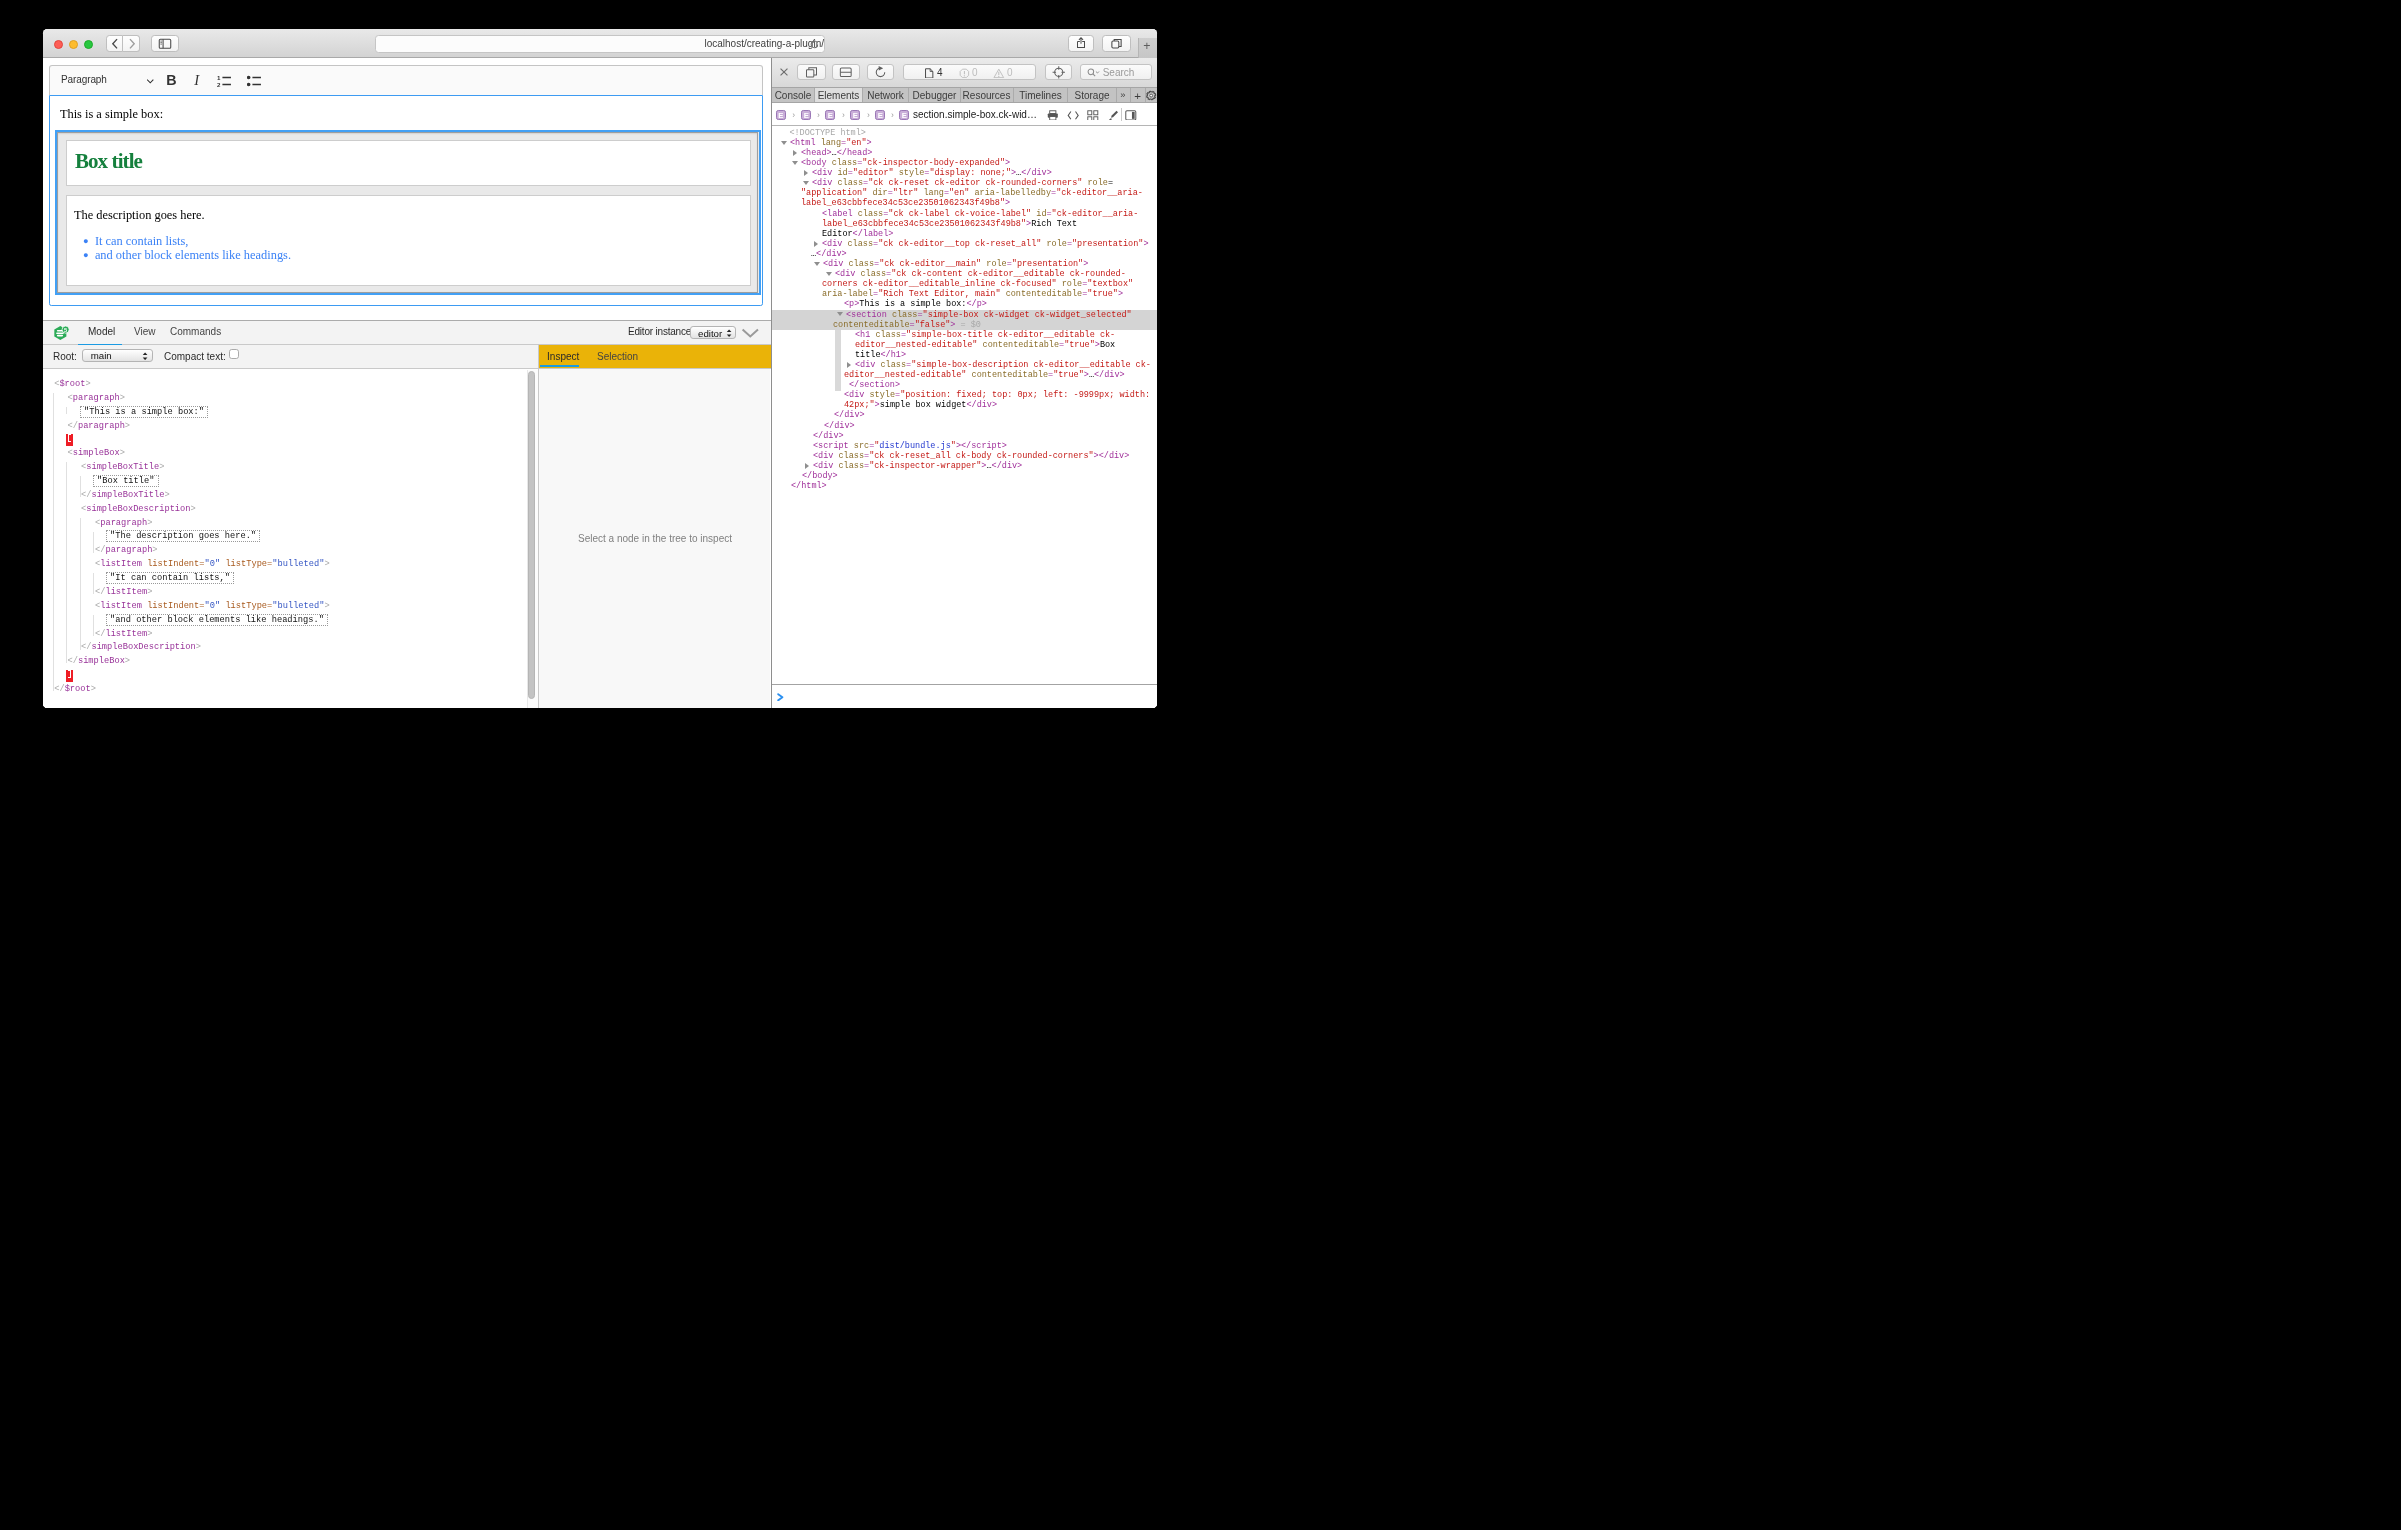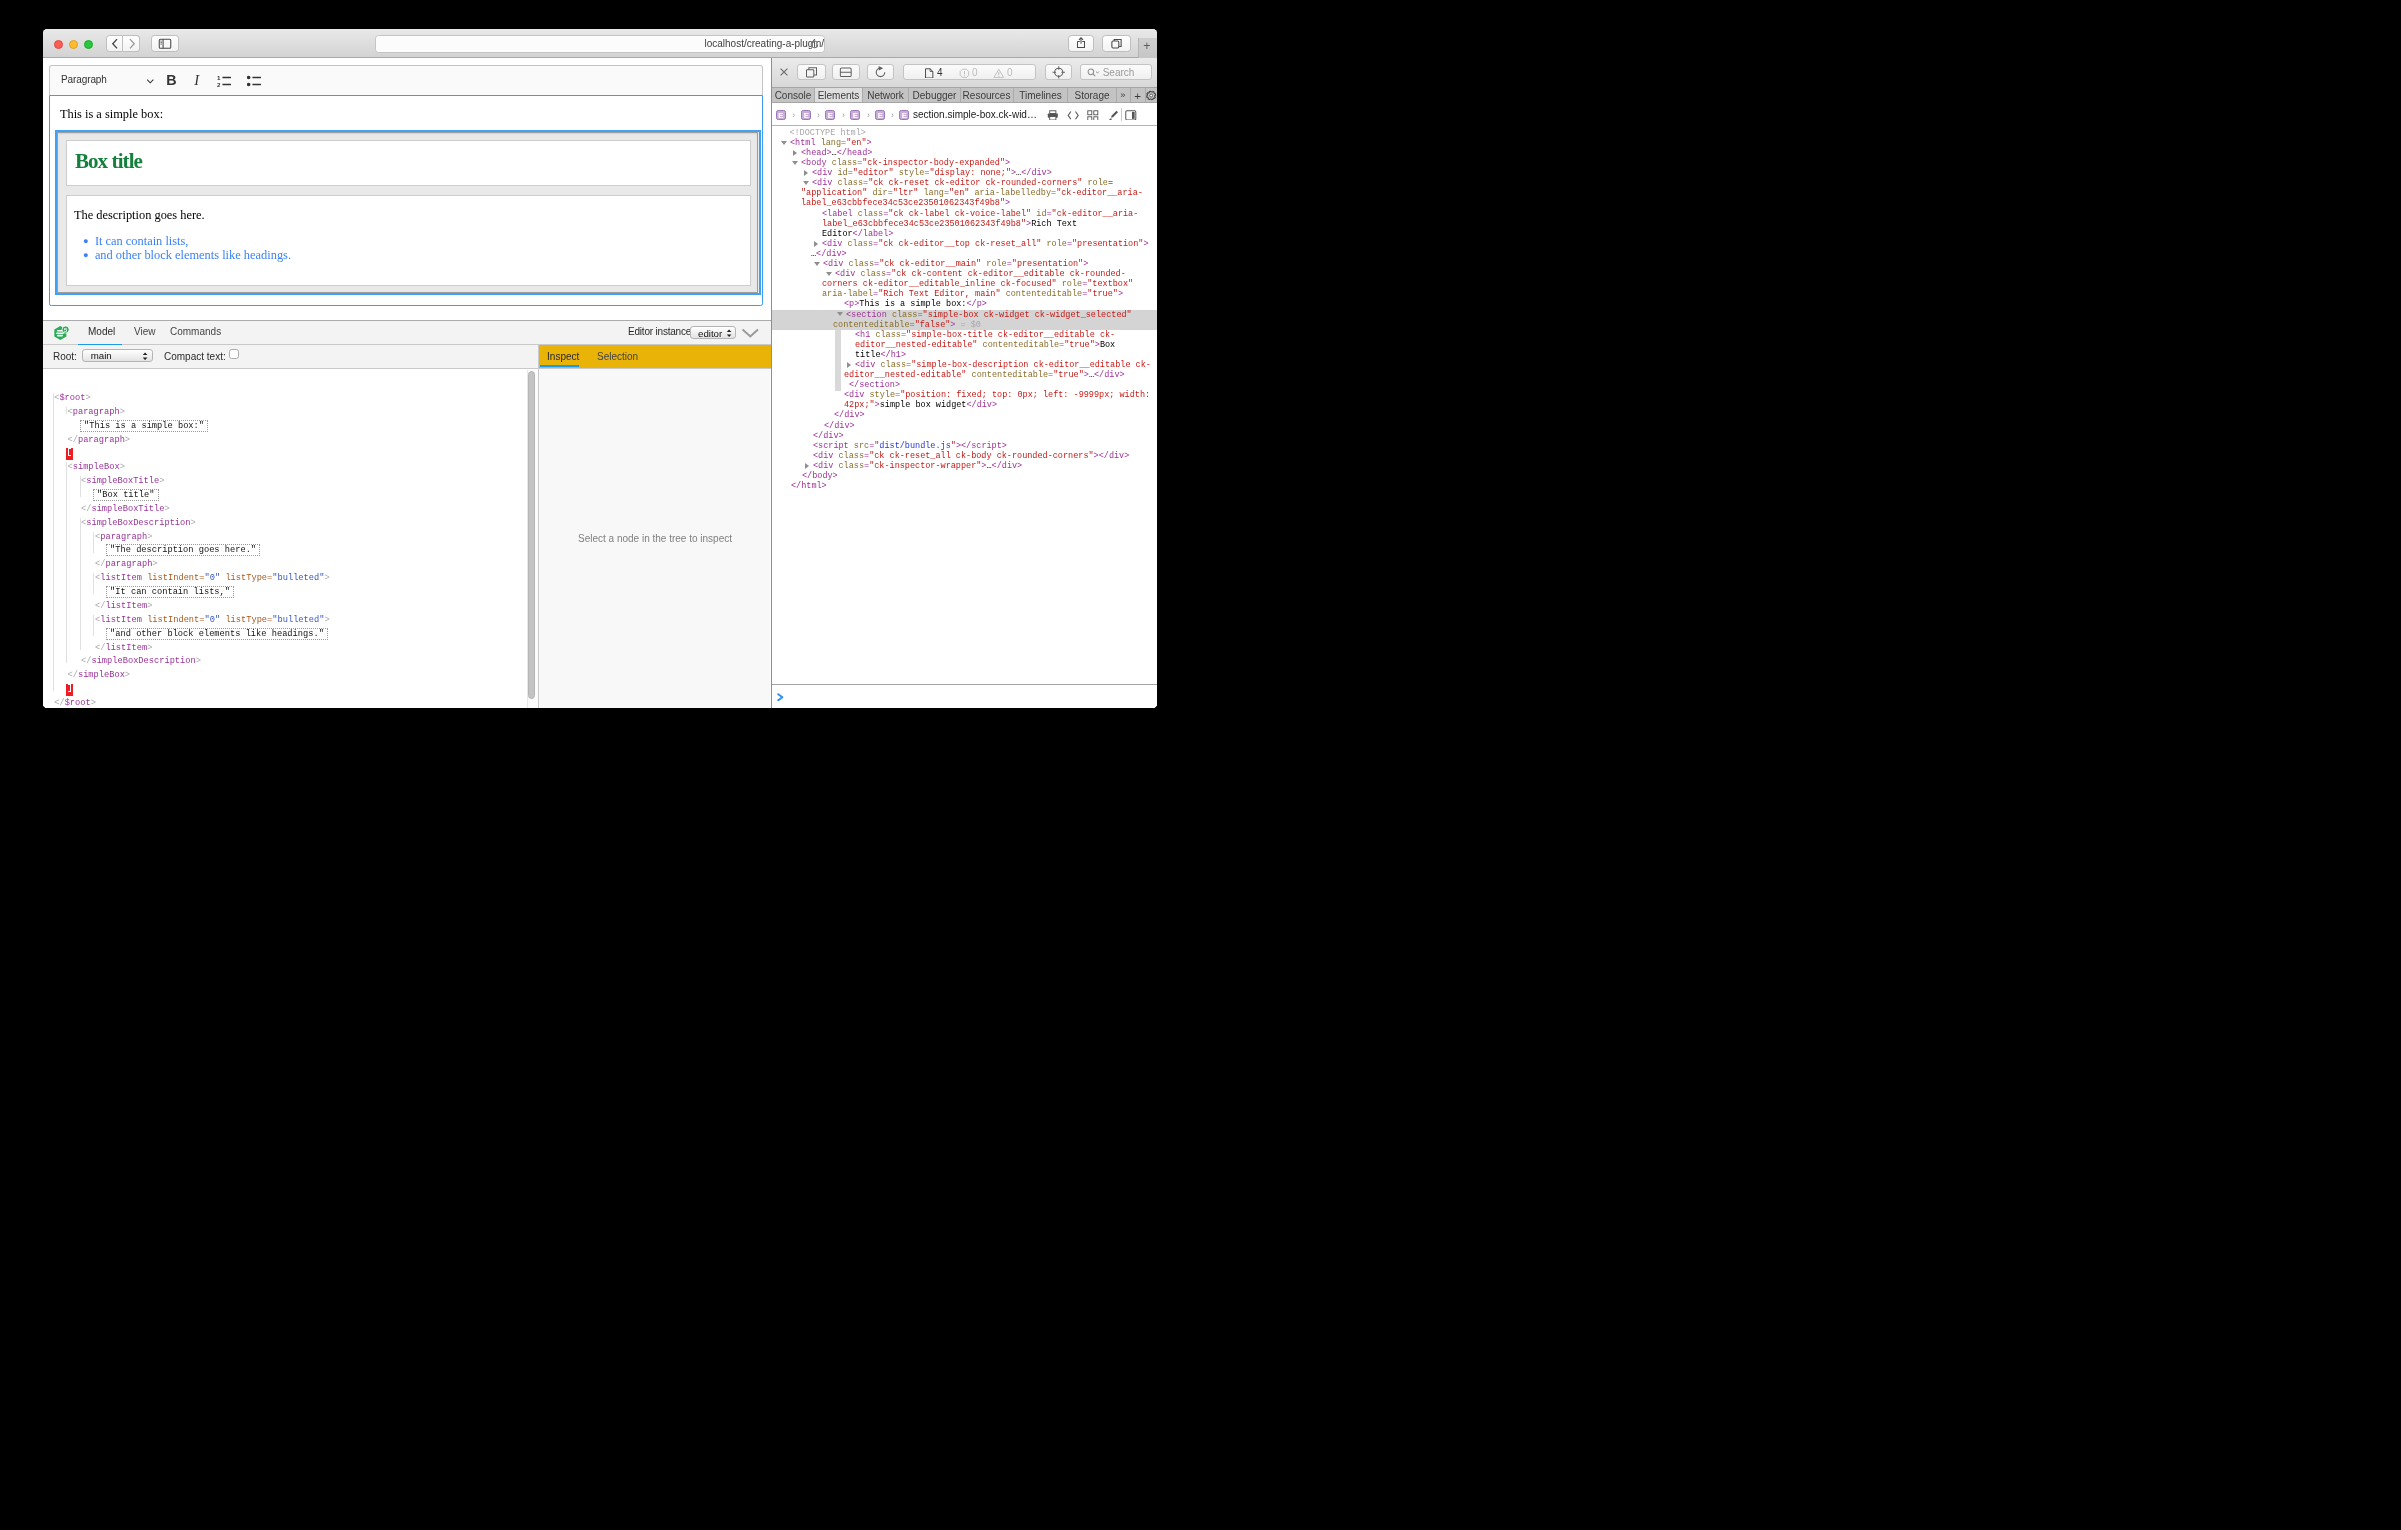--- a/index.html
+++ b/index.html
@@ -25,21 +25,21 @@
 
 #ckinsp { position:absolute; left:0; top:262px; width:728px; height:389px; background:#fff; border-top:0.8px solid #ababab; }
 #ckihead { position:absolute; left:0; top:0; width:728px; height:24px; background:#f3f3f3; border-bottom:0.8px solid #c9c9c9; }
 #ckirow2 { position:absolute; left:0; top:24px; width:495px; height:24.4px; background:#f3f3f3; border-bottom:0.8px solid #c9c9c9; }
 #ckiright { position:absolute; left:495px; top:24px; width:232px; height:365px; background:#f8f8f8; border-left:0.8px solid #c9c9c9; }
 #ckirighthead { position:absolute; left:0; top:0; width:232px; height:24.4px; background:#eab308; border-bottom:0.8px solid #c9c9c9; }
 .t13 { font-size:10px; color:#2a2a2a; }
 .sel { background:linear-gradient(#ffffff,#e3e3e3); border:0.8px solid #b4b4b4; border-radius:3.1px; font-size:9.7px; color:#111; }
 
 #mtree { position:absolute; left:0; top:48px; width:485px; height:340px; background:#fff; overflow:hidden; }
-.mline { position:absolute; white-space:pre; font-family:"Liberation Mono", monospace; font-size:8.7px; line-height:14px; height:14px;margin-top:14px; }
+.mline { position:absolute; white-space:pre; font-family:"Liberation Mono", monospace; font-size:8.7px; line-height:14px; height:14px; }
 .mtag { color:#993399; }
 .mbr { color:#aaaaaa; }
 .mattr { color:#a85a1e; }
 .mval { color:#3657c4; }
 .mtxt { border:0.8px dotted #999; background:#fff; padding:0.4px 3.1px; color:#111; }
 .mred { background:#ee1d25; color:#fff; padding:0.4px 1.9px 1.5px; }
 .guide { position:absolute; width:0.8px; background:#e0e0e0; }
 
 #wi { position:absolute; left:728px; top:29px; width:386px; height:650px; background:#fff; border-left:0.8px solid #8e8e8e; }
 #witoolbar { position:absolute; left:0; top:0; width:386px; height:29px; background:linear-gradient(#ebebeb,#d8d8d8); }

